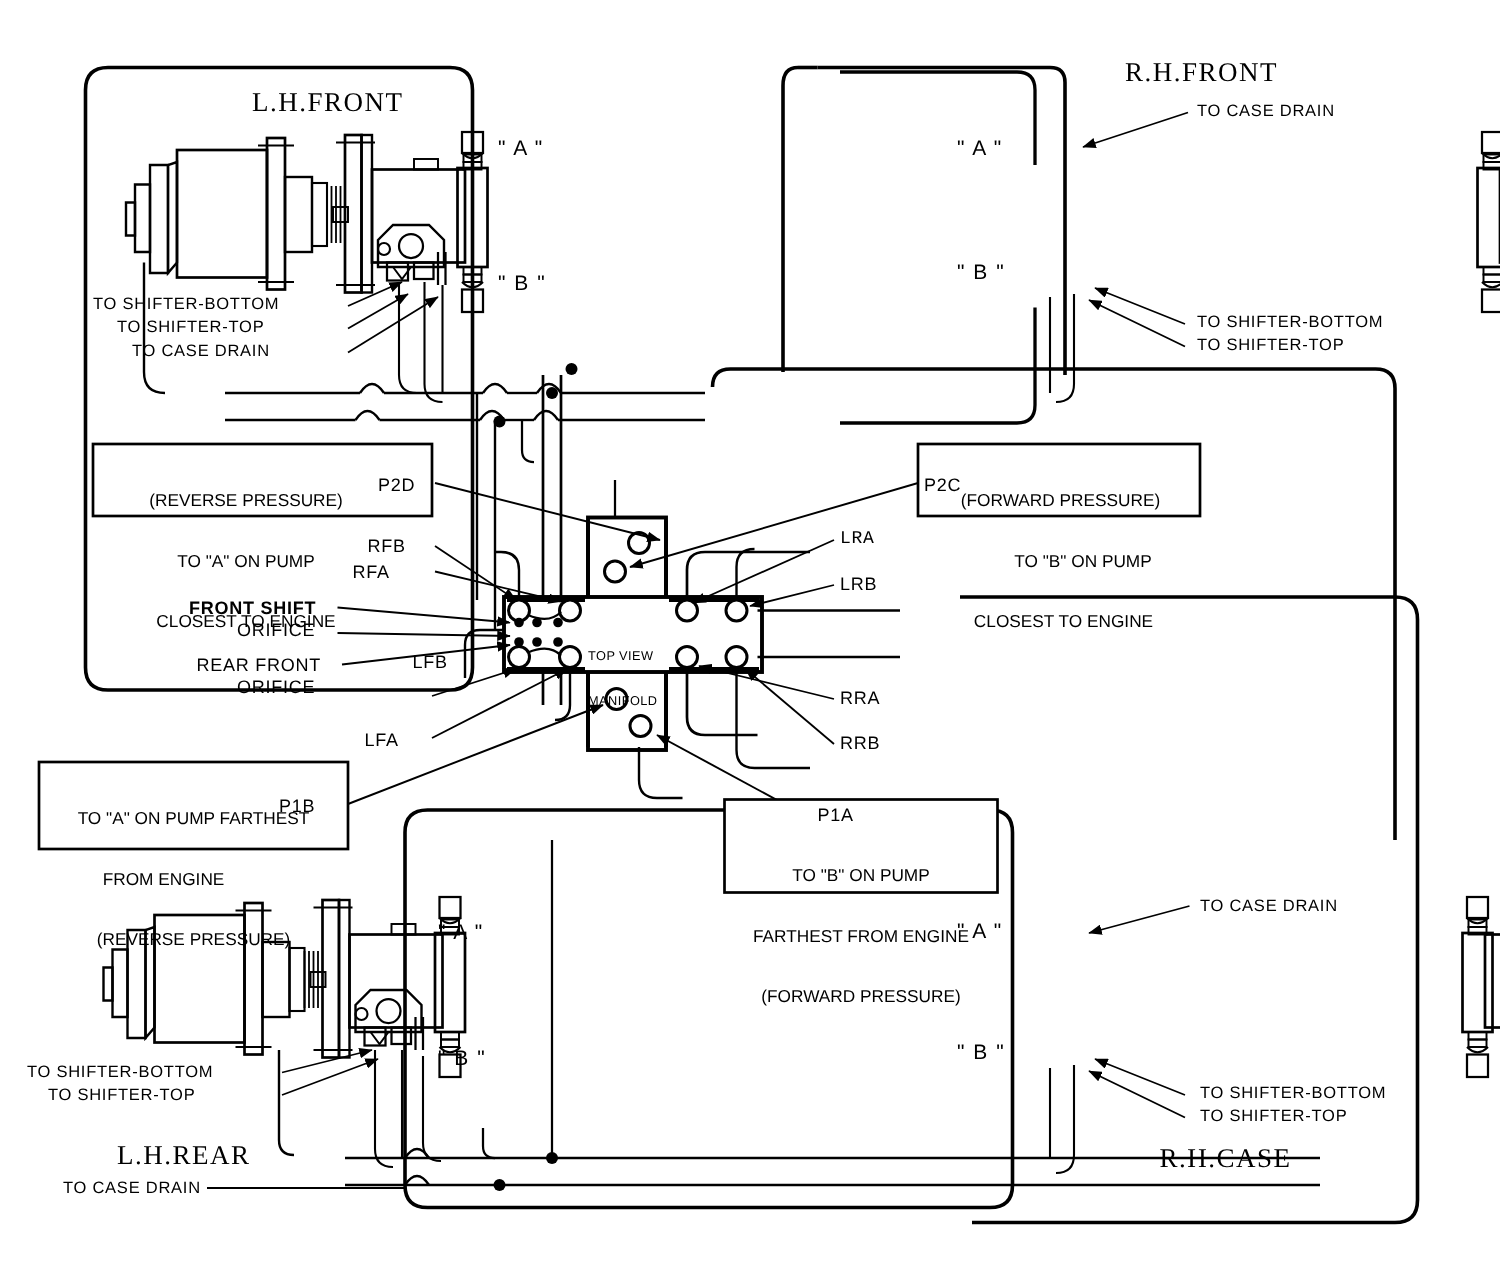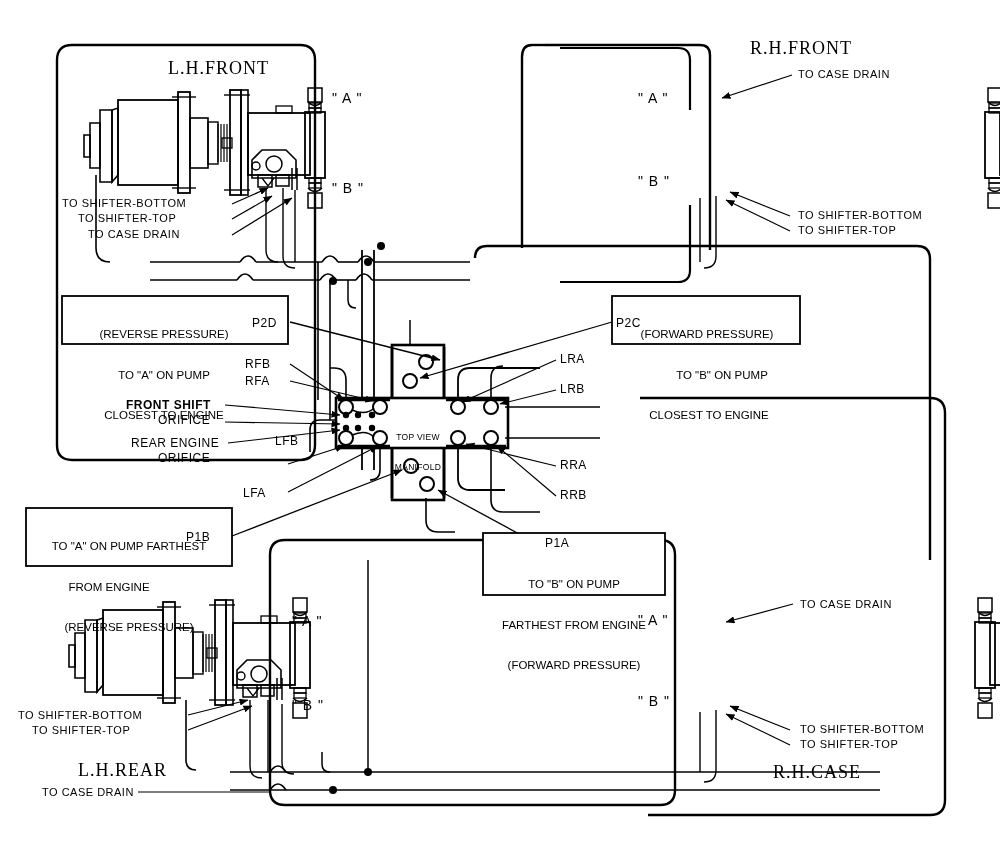--- a/index.html
+++ b/index.html
@@ -311,32 +311,32 @@
 <div class="lbl port" style="left:186px;top:530px;">P1B</div>
 
 <div class="boxtxt" style="left:487px;top:551px;width:174px;">
   <div>TO "B" ON PUMP</div>
   <div>FARTHEST FROM ENGINE</div>
   <div>(FORWARD PRESSURE)</div>
 </div>
 <div class="lbl port" style="left:545px;top:536px;">P1A</div>
 
 <div class="lbl port" style="left:245px;top:357px;">RFB</div>
-<div class="lbl port" style="left:245px;top:374px;">RFA</div>
+<div class="lbl port" style="left:235px;top:374px;">RFA</div>
 <div class="lbl port" style="left:126px;top:398px;font-weight:bold;">FRONT SHIFT</div>
 <div class="lbl port" style="left:158px;top:413px;">ORIFICE</div>
-<div class="lbl port" style="left:131px;top:436px;">REAR ENGINE</div>
+<div class="lbl port" style="left:131px;top:436px;">REAR FRONT</div>
 <div class="lbl port" style="left:158px;top:451px;">ORIFICE</div>
 <div class="lbl port" style="left:243px;top:434px;margin-left:32px;">LFB</div>
 <div class="lbl port" style="left:243px;top:486px;">LFA</div>
 
-<div class="lbl port" style="left:560px;top:352px;">LRA</div>
+<div class="lbl port" style="left:560px;top:352px;font-family:Liberation Mono, monospace;">LRA</div>
 <div class="lbl port" style="left:560px;top:382px;">LRB</div>
 <div class="lbl port" style="left:560px;top:458px;">RRA</div>
 <div class="lbl port" style="left:560px;top:488px;">RRB</div>
 
-<div class="lbl" style="left:392px;top:412px;width:52px;text-align:center;font-size:8.5px;
+<div class="lbl" style="left:392px;top:412px;width:52px;font-size:8.5px;
      line-height:10px;letter-spacing:0.3px;">
   <div>TOP VIEW</div>
   <div>MANIFOLD</div>
 </div>
 
 </div>
 
 </body></html>

